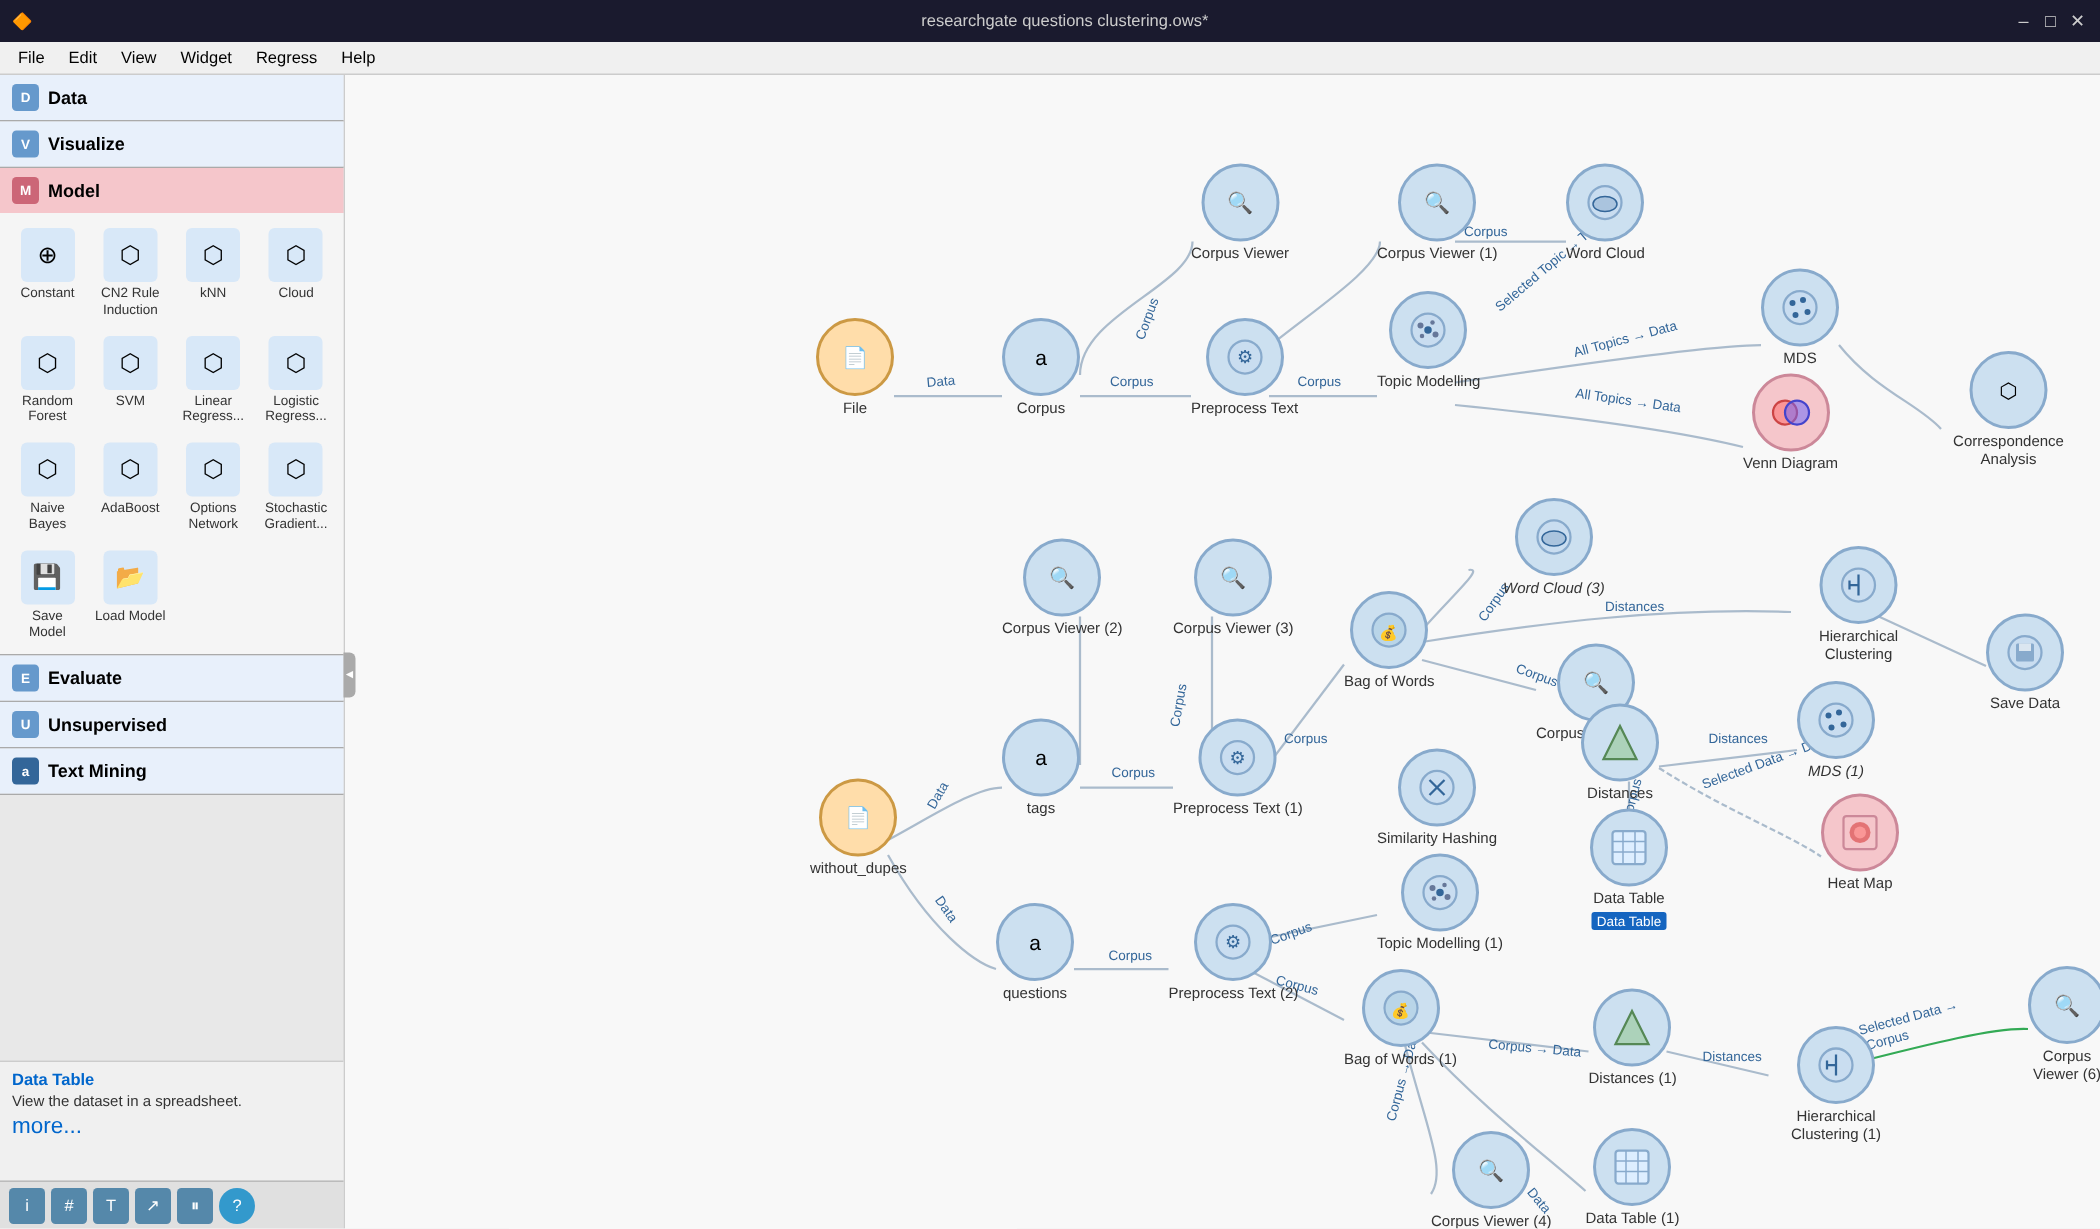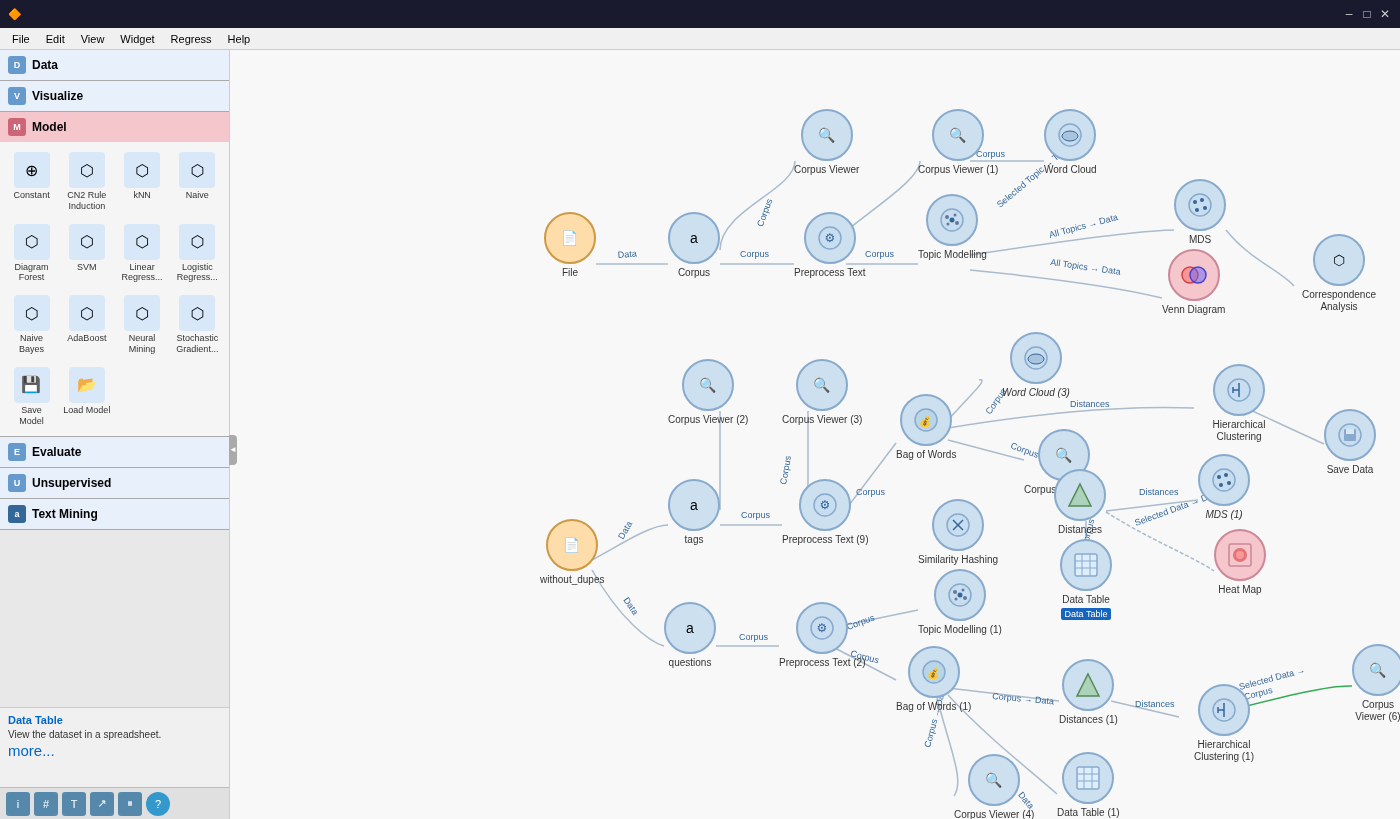--- a/index.html
+++ b/index.html
@@ -219,20 +219,21 @@
       padding: 1px 4px;
       border-radius: 2px;
       margin-top: 2px;
     }
   </style>
 </head>
 <body>
 
 <div id="titlebar">
   <span style="margin-right:6px;">🔶</span>
+  <span class="title">researchgate questions clustering.ows*</span>
   <div class="win-controls">
     <button class="win-btn">–</button>
     <button class="win-btn">□</button>
     <button class="win-btn">✕</button>
   </div>
 </div>
 
 <div id="menubar">
   <span class="menu-item">File</span>
   <span class="menu-item">Edit</span>
@@ -273,25 +274,25 @@
         <div class="model-item">
           <div class="model-icon">⬡</div>
           <span class="model-label">CN2 Rule Induction</span>
         </div>
         <div class="model-item">
           <div class="model-icon">⬡</div>
           <span class="model-label">kNN</span>
         </div>
         <div class="model-item">
           <div class="model-icon">⬡</div>
-          <span class="model-label">Naive</span>
-        </div>
-        <div class="model-item">
-          <div class="model-icon">⬡</div>
-          <span class="model-label">Diagram Forest</span>
+          <span class="model-label">Cloud</span>
+        </div>
+        <div class="model-item">
+          <div class="model-icon">⬡</div>
+          <span class="model-label">Random Forest</span>
         </div>
         <div class="model-item">
           <div class="model-icon">⬡</div>
           <span class="model-label">SVM</span>
         </div>
         <div class="model-item">
           <div class="model-icon">⬡</div>
           <span class="model-label">Linear Regress...</span>
         </div>
         <div class="model-item">
@@ -301,21 +302,21 @@
         <div class="model-item">
           <div class="model-icon">⬡</div>
           <span class="model-label">Naive Bayes</span>
         </div>
         <div class="model-item">
           <div class="model-icon">⬡</div>
           <span class="model-label">AdaBoost</span>
         </div>
         <div class="model-item">
           <div class="model-icon">⬡</div>
-          <span class="model-label">Neural Mining</span>
+          <span class="model-label">Options Network</span>
         </div>
         <div class="model-item">
           <div class="model-icon">⬡</div>
           <span class="model-label">Stochastic Gradient...</span>
         </div>
         <div class="model-item">
           <div class="model-icon">💾</div>
           <span class="model-label">Save Model</span>
         </div>
         <div class="model-item">
@@ -546,21 +547,21 @@
           <div class="node-circle blue" style="background:#cce0f0;border-color:#88aacc;font-size:14px;">a</div>
           <div class="node-label">tags</div>
         </div>
         <div class="node" style="left: 552px; top: 429px;">
           <div class="node-circle blue" style="background:#cce0f0;border-color:#88aacc;">
             <svg width="26" height="26" viewBox="0 0 26 26">
               <circle cx="13" cy="13" r="11" fill="rgba(200,220,240,0.8)" stroke="#88aacc" stroke-width="1.5"></circle>
               <text x="13" y="17" text-anchor="middle" font-size="12" fill="#336699">⚙</text>
             </svg>
           </div>
-          <div class="node-label">Preprocess Text (9)</div>
+          <div class="node-label">Preprocess Text (1)</div>
         </div>
         <div class="node" style="left: 438px; top: 309px;">
           <div class="node-circle blue" style="background:#cce0f0;border-color:#88aacc;font-size:14px;">🔍</div>
           <div class="node-label">Corpus Viewer (2)</div>
         </div>
         <div class="node" style="left: 552px; top: 309px;">
           <div class="node-circle blue" style="background:#cce0f0;border-color:#88aacc;font-size:14px;">🔍</div>
           <div class="node-label">Corpus Viewer (3)</div>
         </div>
         <div class="node" style="left: 666px; top: 344px;">

